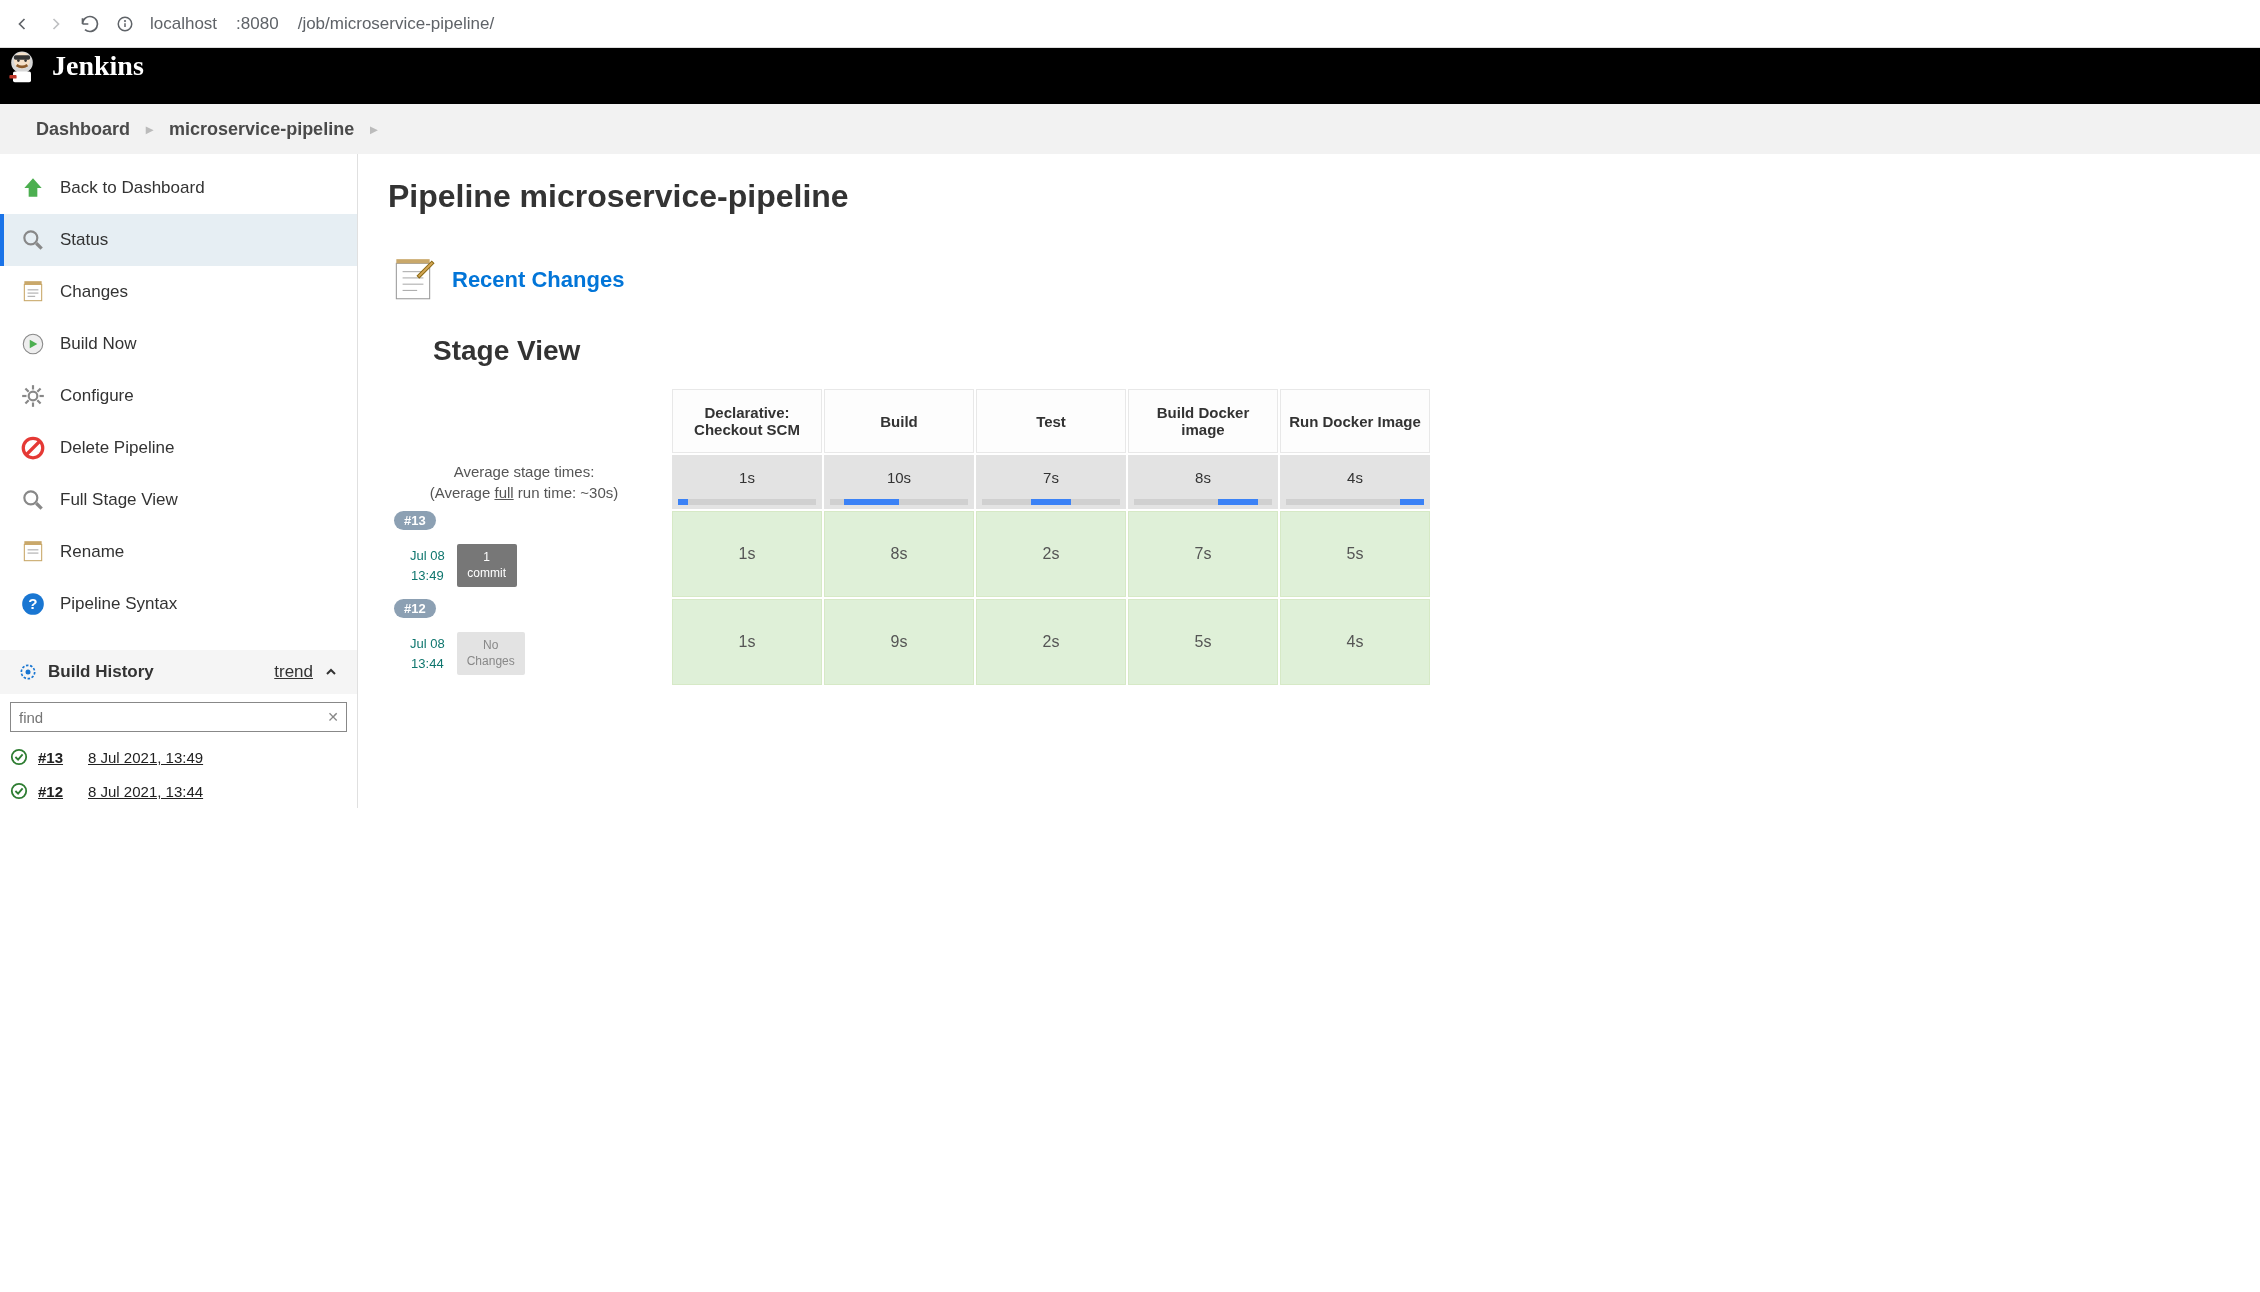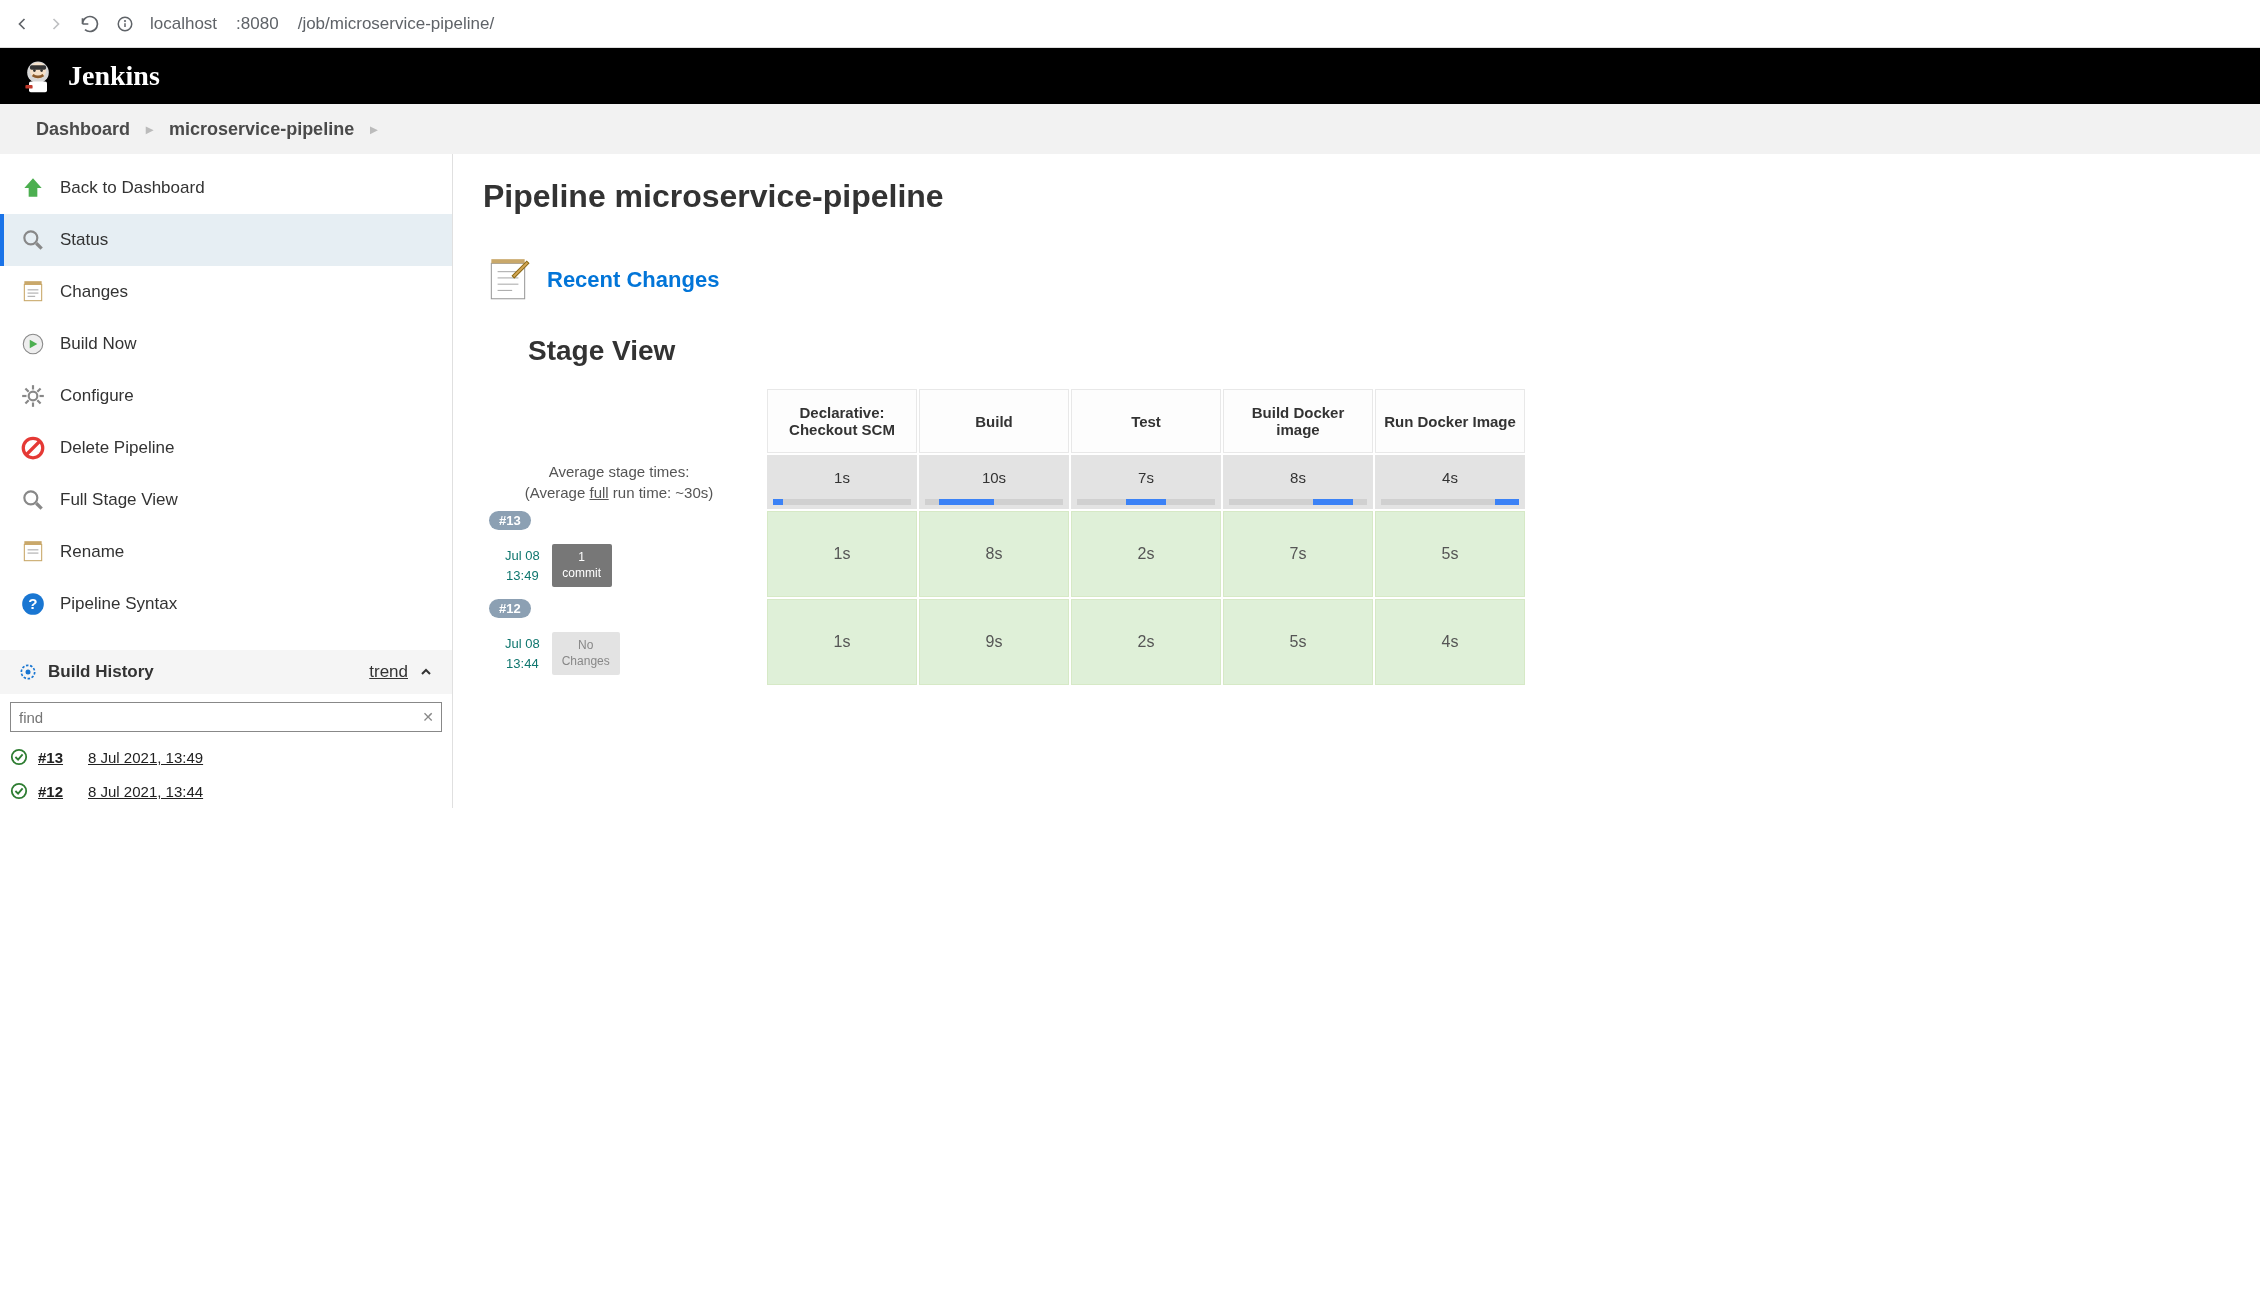--- a/index.html
+++ b/index.html
@@ -9,33 +9,33 @@
 .browser-chrome { height: 48px; background: #fff; border-bottom: 1px solid #ddd; display: flex; align-items: center; padding: 0 12px; gap: 16px; }
 .browser-nav { display: flex; gap: 14px; align-items: center; }
 .browser-nav svg { width: 20px; height: 20px; }
 .browser-nav .disabled { opacity: 0.4; }
 .url-bar { display: flex; align-items: center; gap: 19px; color: #666; font-size: 17px; }
 .url-bar .host { color: #5f6368; }
 .url-bar .port { color: #5f6368; }
 .url-bar .path { color: #5f6368; }
 
 
-.jenkins-header { background: #000; height: 56px; display: flex; align-items: center; padding: 0 20px; }
+.jenkins-header { background: #000; height: 56px; display: flex; align-items: flex-start; padding: 0 4px; }
 .jenkins-logo { display: flex; align-items: center; gap: 12px; }
 .jenkins-logo-icon { width: 36px; height: 36px; }
 .jenkins-logo-text { color: #fff; font-family: Georgia, 'Times New Roman', serif; font-size: 28px; font-weight: bold; }
 
 
 .breadcrumb-bar { background: #f2f2f2; height: 50px; display: flex; align-items: center; padding: 0 28px; font-size: 18px; font-weight: 600; color: #4a4a4a; }
 .breadcrumb-item { padding: 0 8px; }
 .breadcrumb-sep { color: #bbb; margin: 0 8px; font-size: 14px; }
 
 
 .page-body { display: flex; }
-.side-panel { width: 453px; border-right: 1px solid #e0e0e0; background: #fff; }
+.side-panel { width: 358px; border-right: 1px solid #e0e0e0; background: #fff; }
 .main-panel { flex: 1; padding: 24px 30px; min-width: 0; }
 
 
 .side-tasks { padding-top: 8px; }
 .task { display: flex; align-items: center; gap: 14px; padding: 13px 20px; font-size: 17px; color: #333; cursor: pointer; }
 .task.selected { background: #e6eef3; border-left: 4px solid #1a73e8; padding-left: 16px; }
 .task .task-icon { width: 26px; height: 26px; display: flex; align-items: center; justify-content: center; }
 
 
 .build-history-pane { margin-top: 20px; }

